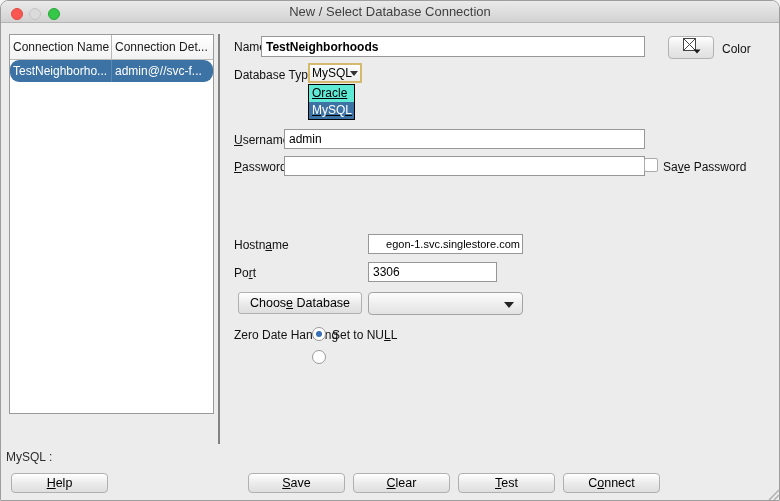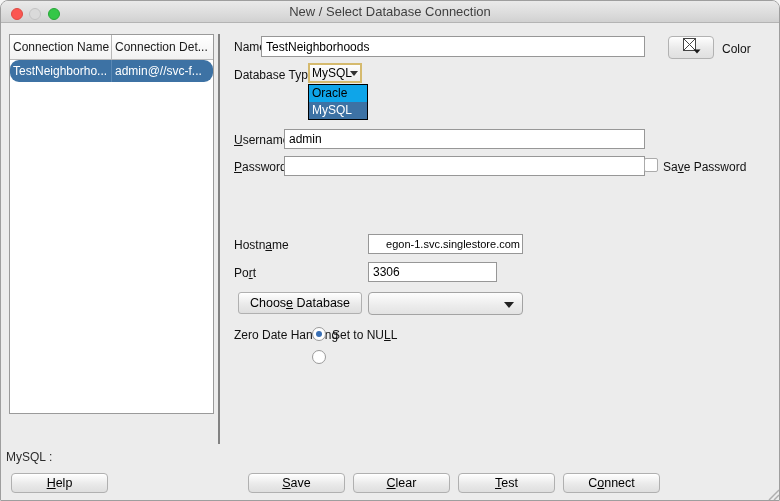--- a/index.html
+++ b/index.html
@@ -52,22 +52,22 @@
     position:absolute;left:307px;top:62px;width:54px;height:20px;
     background:linear-gradient(180deg,#fdfdfd,#ededed);
     border:2px solid var(--focus_ring);
     font-size:12px;line-height:16px;padding:0 2px;color:#000;cursor:default;
   }
   .combo-focus .arrow{
     position:absolute;right:2px;top:6px;width:0;height:0;
     border-left:4px solid transparent;border-right:4px solid transparent;border-top:5px solid #333;
   }
   .dd-list{
-    position:absolute;left:307px;top:83px;width:60px;
-    background:#0ea5e9;border:1px solid #000;
+    position:absolute;left:307px;top:83px;width:47px;
+    background:#5eead4;border:1px solid #000;text-decoration:underline;
   }
   .dd-item{height:17px;line-height:17px;font-size:12px;padding:0 3px;color:#000;cursor:default;}
   .dd-item.selected{background:var(--selection);color:#fff;}
   
   .color-btn{
     position:absolute;left:667px;top:35px;width:46px;height:23px;
     background:linear-gradient(180deg,#fefefe,#e9e9e9 55%,#e0e0e0);
     border:1px solid #b2b2b2;border-radius:4px;
     display:flex;align-items:center;justify-content:center;cursor:default;
   }
@@ -125,21 +125,21 @@
     </div>
     <div class="trow selected">
       <div class="td">TestNeighborho...</div>
       <div class="td">admin@//svc-f...</div>
     </div>
   </div>
 
   <div class="vsep"></div>
 
   <div class="lbl" style="left:233px;top:39px;">Name</div>
-  <input class="txt" style="left: 260px; top: 35px; width: 384px; height: 21px;" value="TestNeighborhoods">
+  <input class="txt" style="left: 260px; top: 35px; width: 384px; height: 21px; font-weight: bold;" value="TestNeighborhoods">
 
   <div class="color-btn">
     <span>
       <svg width="22" height="17" viewBox="0 0 22 17">
         <rect x="3.5" y="1.5" width="12" height="12" fill="#ffffff" stroke="#444" stroke-width="1"></rect>
         <line x1="3.5" y1="1.5" x2="15.5" y2="13.5" stroke="#444" stroke-width="1"></line>
         <line x1="15.5" y1="1.5" x2="3.5" y2="13.5" stroke="#444" stroke-width="1"></line>
         <path d="M13.5 12.5 L20.5 12.5 L17 16.5 Z" fill="#1a1a1a"></path>
       </svg>
     </span>

